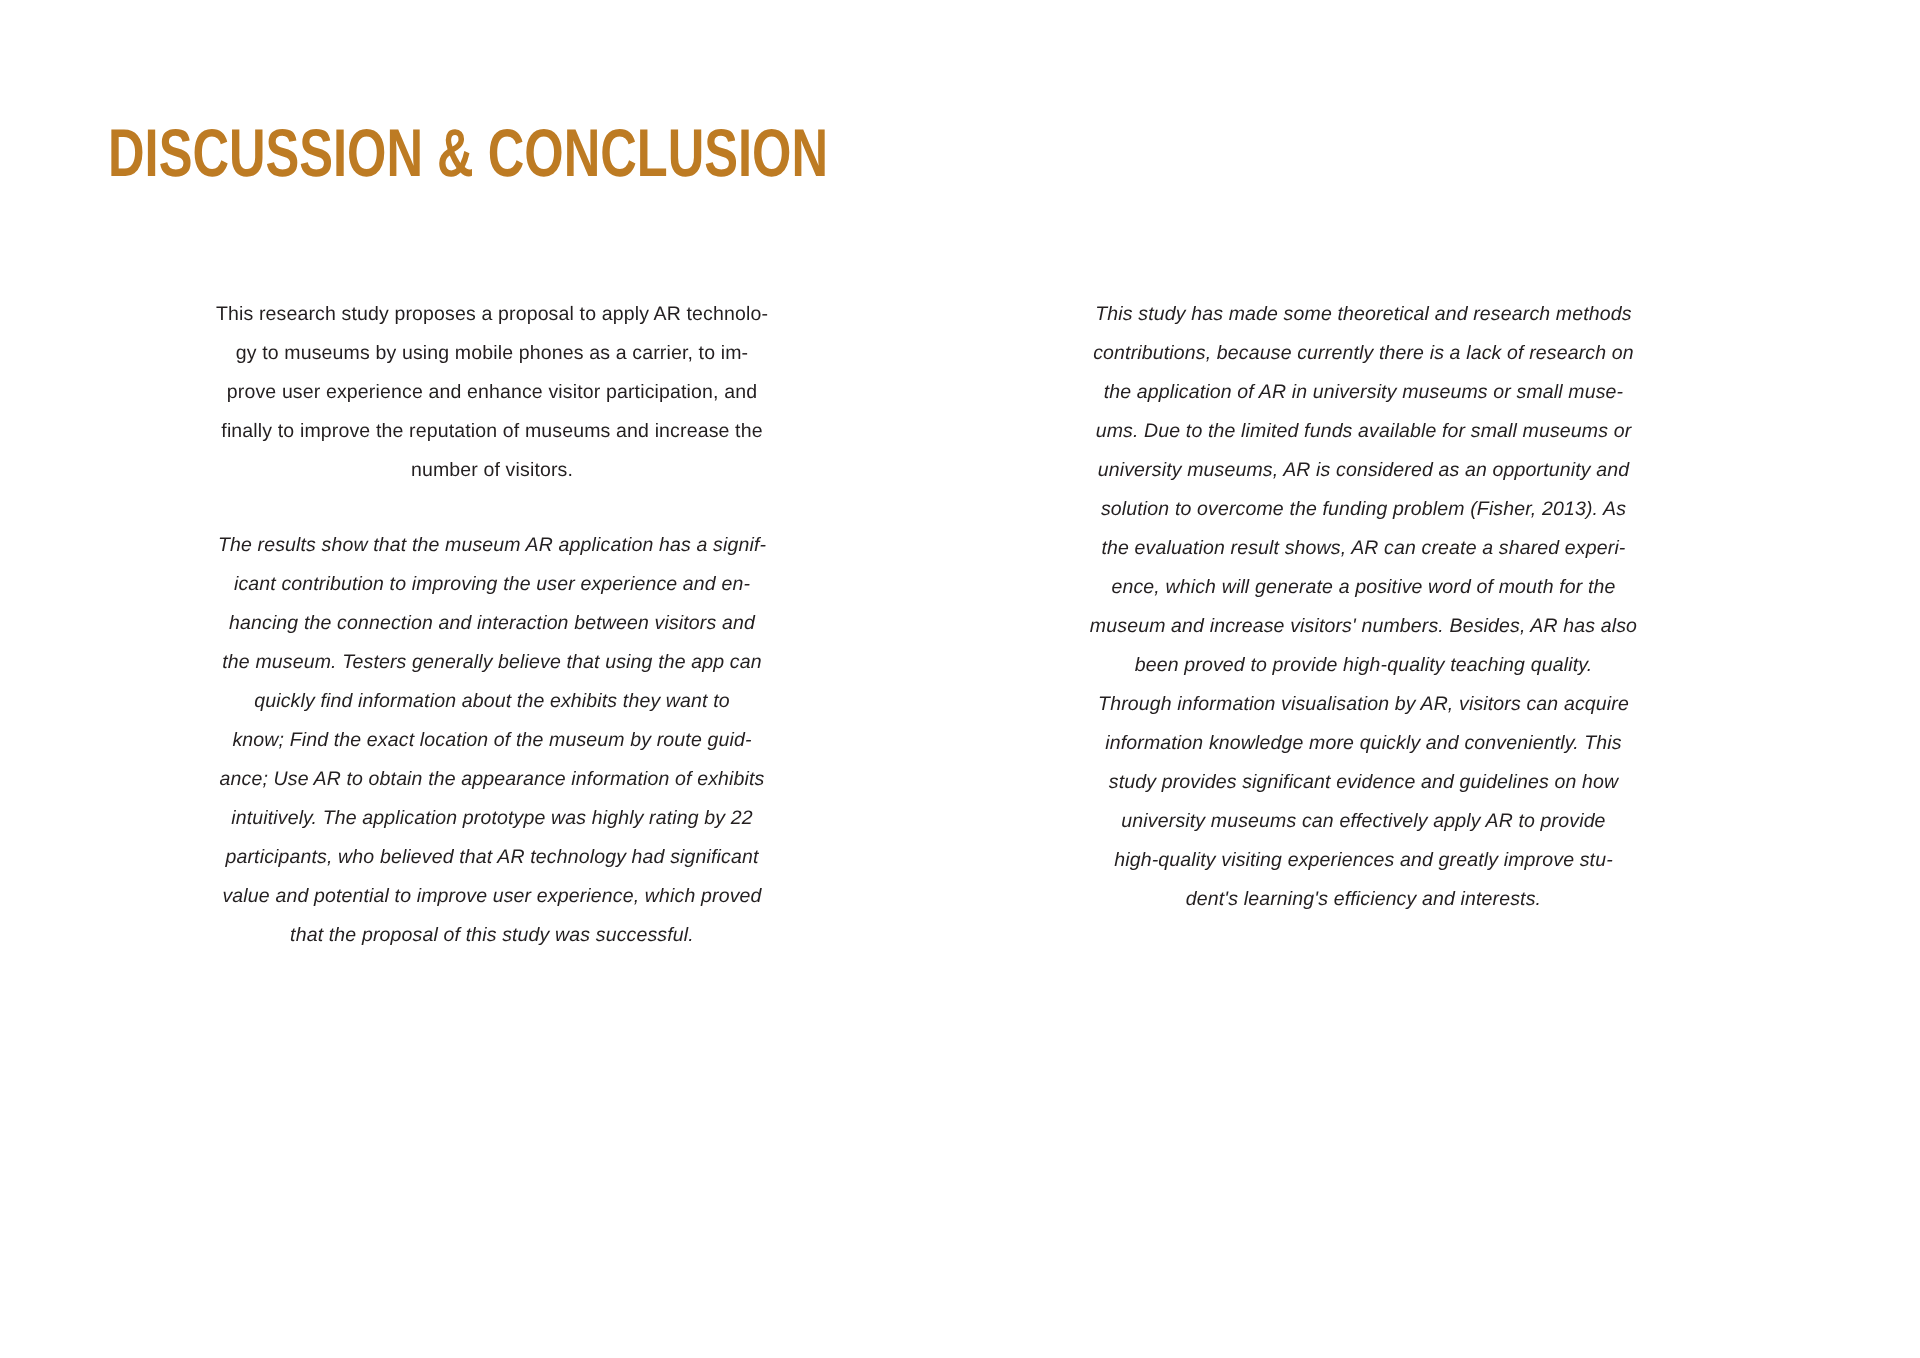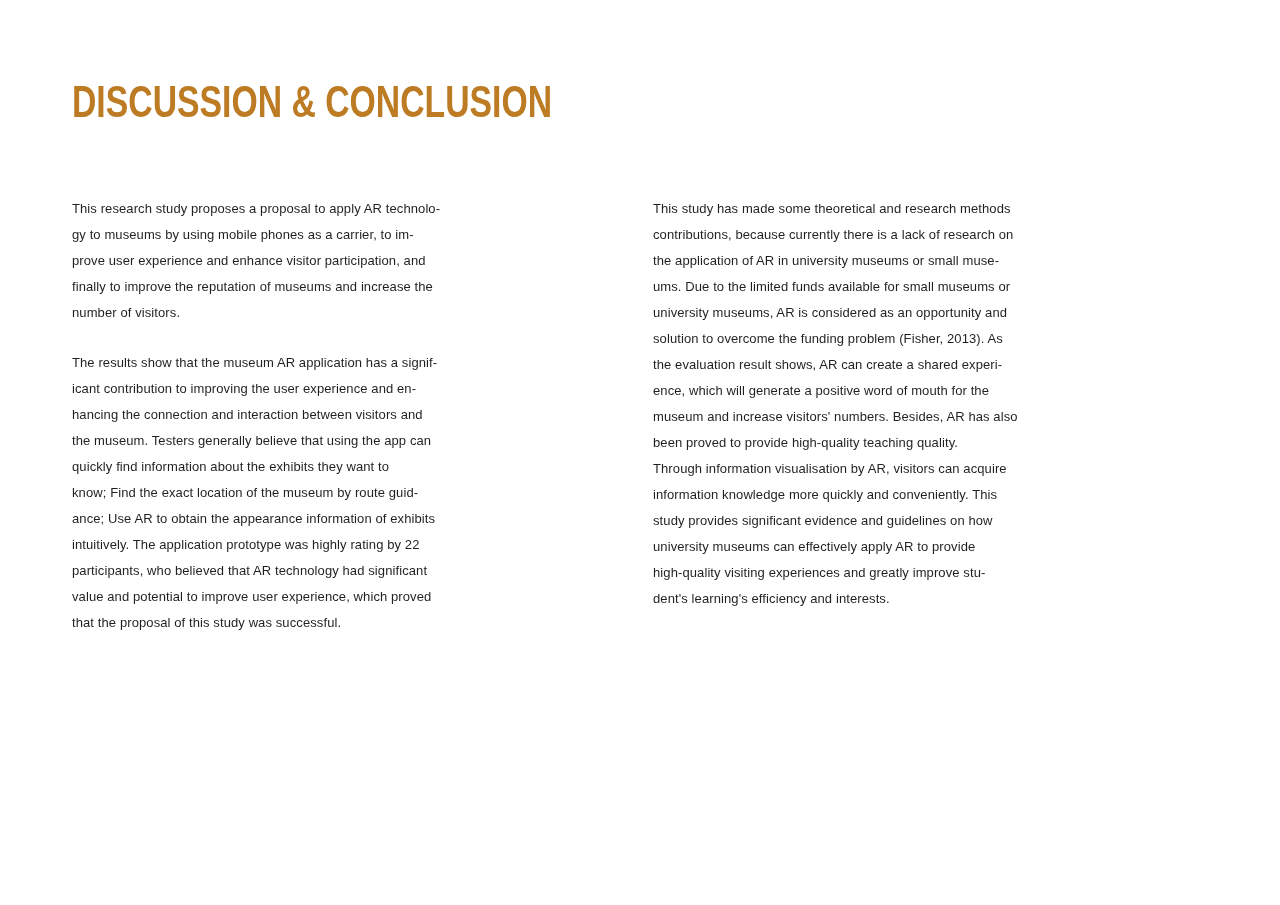--- a/index.html
+++ b/index.html
@@ -11,20 +11,21 @@
     height: 905px;
     background: #ffffff;
     font-family: "Liberation Sans", sans-serif;
     overflow: hidden;
   }
   .page {
     position: relative;
     width: 1224px;
     height: 905px;
     background: #ffffff;
+    text-align: center;
   }
   .page-title {
     position: absolute;
     left: 72px;
     top: 79px;
     margin: 0;
     font-size: 45px;
     line-height: 1;
     font-weight: 700;
     letter-spacing: 0px;
@@ -47,20 +48,21 @@
   .para {
     margin: 0 0 24px 0;
     font-size: 13px;
     line-height: 26px;
     color: #231f20;
     white-space: pre;
     letter-spacing: 0.1px;
   }
   .para:last-child {
     margin-bottom: 0;
+    font-style: italic;
   }
 </style>
 </head>
 <body>
 
 <div class="page">
 
   <h1 class="page-title">DISCUSSION &amp; CONCLUSION</h1>
 
   <div class="columns">

